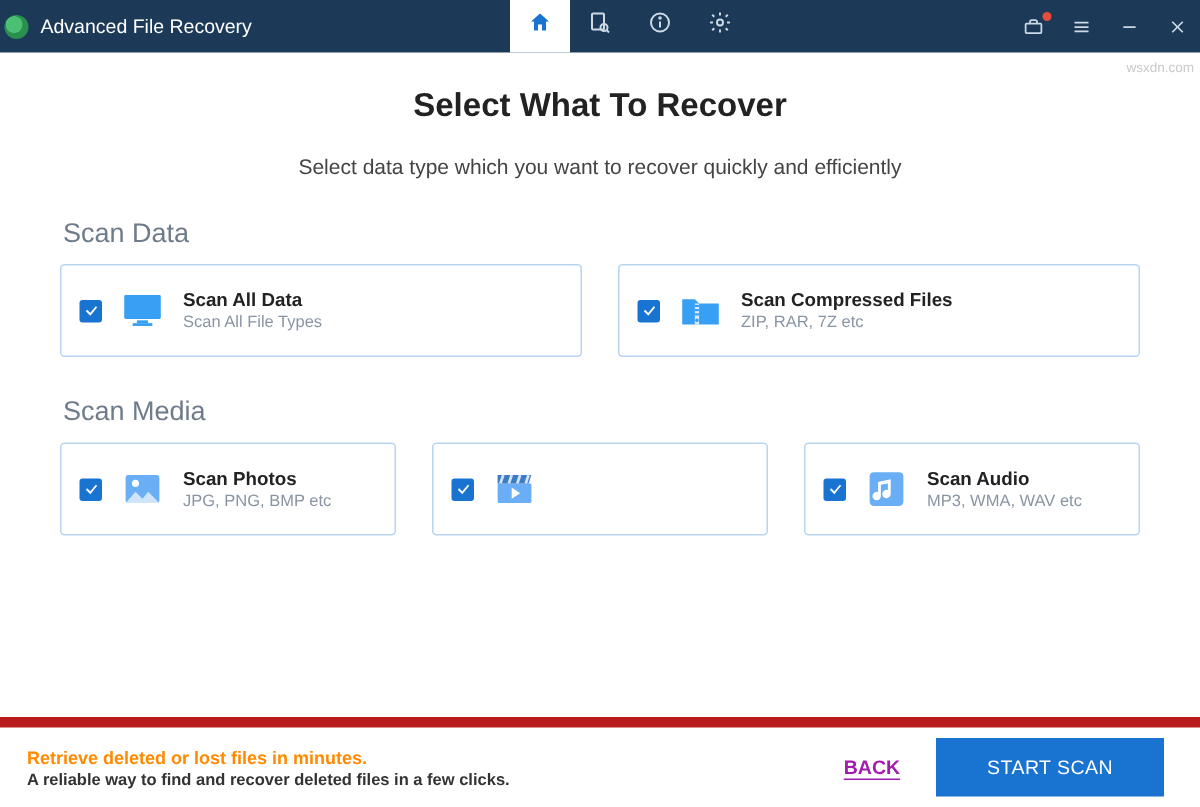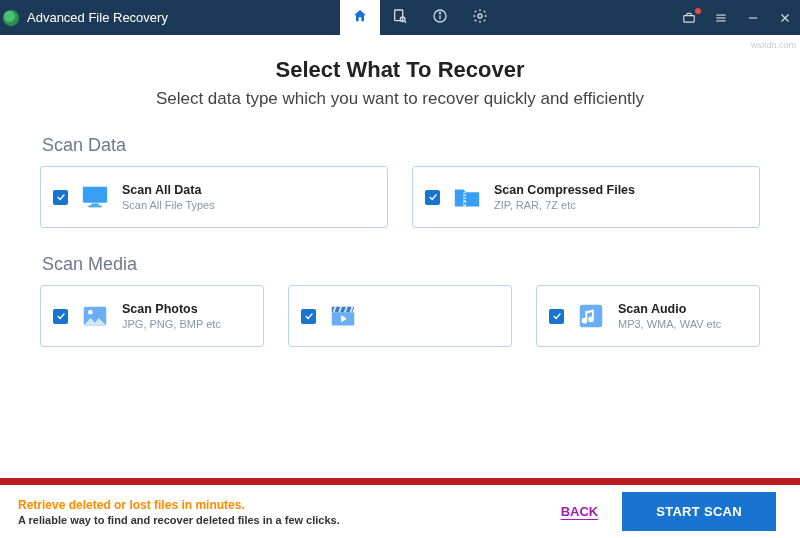--- a/index.html
+++ b/index.html
@@ -15,41 +15,41 @@
   .nav-tab svg { width: 16px; height: 16px; }
   .win-controls { position: absolute; right: 6px; top: 0; height: 35px; display: flex; align-items: center; gap: 14px; }
   .win-controls .ico { color: #cdd9e5; cursor: pointer; display: flex; align-items: center; justify-content: center; width: 18px; height: 18px; }
   .win-controls svg { width: 14px; height: 14px; }
   .notif-dot { position: relative; }
   .notif-dot::after { content:""; position:absolute; top:-1px; right:-3px; width:6px; height:6px; background:#e74c3c; border-radius:50%; }
 
   
   .main { padding: 22px 40px 0 40px; }
   .heading { text-align: center; }
-  .heading h1 { font-size: 22px; font-weight: 700; color: #222; margin-bottom: 6px; }
-  .heading p { font-size: 17px; color: #444; }
+  .heading h1 { font-size: 22px; font-weight: 700; color: #222; margin-bottom: 20px; }
+  .heading p { font-size: 14px; color: #444; }
 
   .section-label { font-size: 18px; color: #6e7b8a; margin: 26px 0 10px 2px; font-weight: 500; }
 
   .card-row { display: flex; gap: 24px; }
   .card { flex: 1; border: 1px solid #b9d4f0; border-radius: 3px; height: 62px; display: flex; align-items: center; padding: 0 12px; cursor: pointer; background: #fff; }
   .chk { width: 15px; height: 15px; background: #1973d1; border-radius: 2px; display: flex; align-items: center; justify-content: center; margin-right: 12px; flex-shrink: 0; }
   .chk svg { width: 10px; height: 10px; stroke: #fff; stroke-width: 3; fill: none; }
   .card-icon { width: 30px; height: 30px; margin-right: 12px; flex-shrink:0; display:flex; align-items:center; justify-content:center; }
   .card-icon svg { width: 30px; height: 30px; }
   .card-text .t1 { font-size: 12.5px; font-weight: 600; color: #222; line-height: 1.3; }
   .card-text .t2 { font-size: 11px; color: #8a95a3; line-height: 1.3; }
 
   
   .footer { position: absolute; bottom: 0; left: 0; right: 0; height: 60px; border-top: 7px solid #b91c1c; display: flex; align-items: center; padding: 0 24px 0 18px; background: #fff; }
   .footer-text .f1 { font-size: 12px; font-weight: 700; color: #ff8a00; }
   .footer-text .f2 { font-size: 11px; color: #333; margin-top: 2px; font-weight: bold; }
   .footer-actions { margin-left: auto; display: flex; align-items: center; gap: 24px; }
   .btn-back { font-size: 13px; font-weight: 700; color: #a21caf; cursor: pointer; text-decoration: underline; text-underline-offset: 3px; }
-  .btn-start { background: #1973d1; color: #fff; font-size: 13px; font-weight: 700; padding: 12px 34px; border: none; cursor: pointer; letter-spacing: 0.3px; }
+  .btn-start { background: #1973d1; color: #fff; font-size: 13px; font-weight: 400; padding: 12px 34px; border: none; cursor: pointer; letter-spacing: 0.3px; }
 
   .watermark { position:absolute; right:4px; top:40px; font-size:9px; color:#c9c9c9; }
 </style>
 </head>
 <body>
 
 <div class="titlebar">
   <div class="app-logo"></div>
   <div class="app-title">Advanced File Recovery</div>
 

